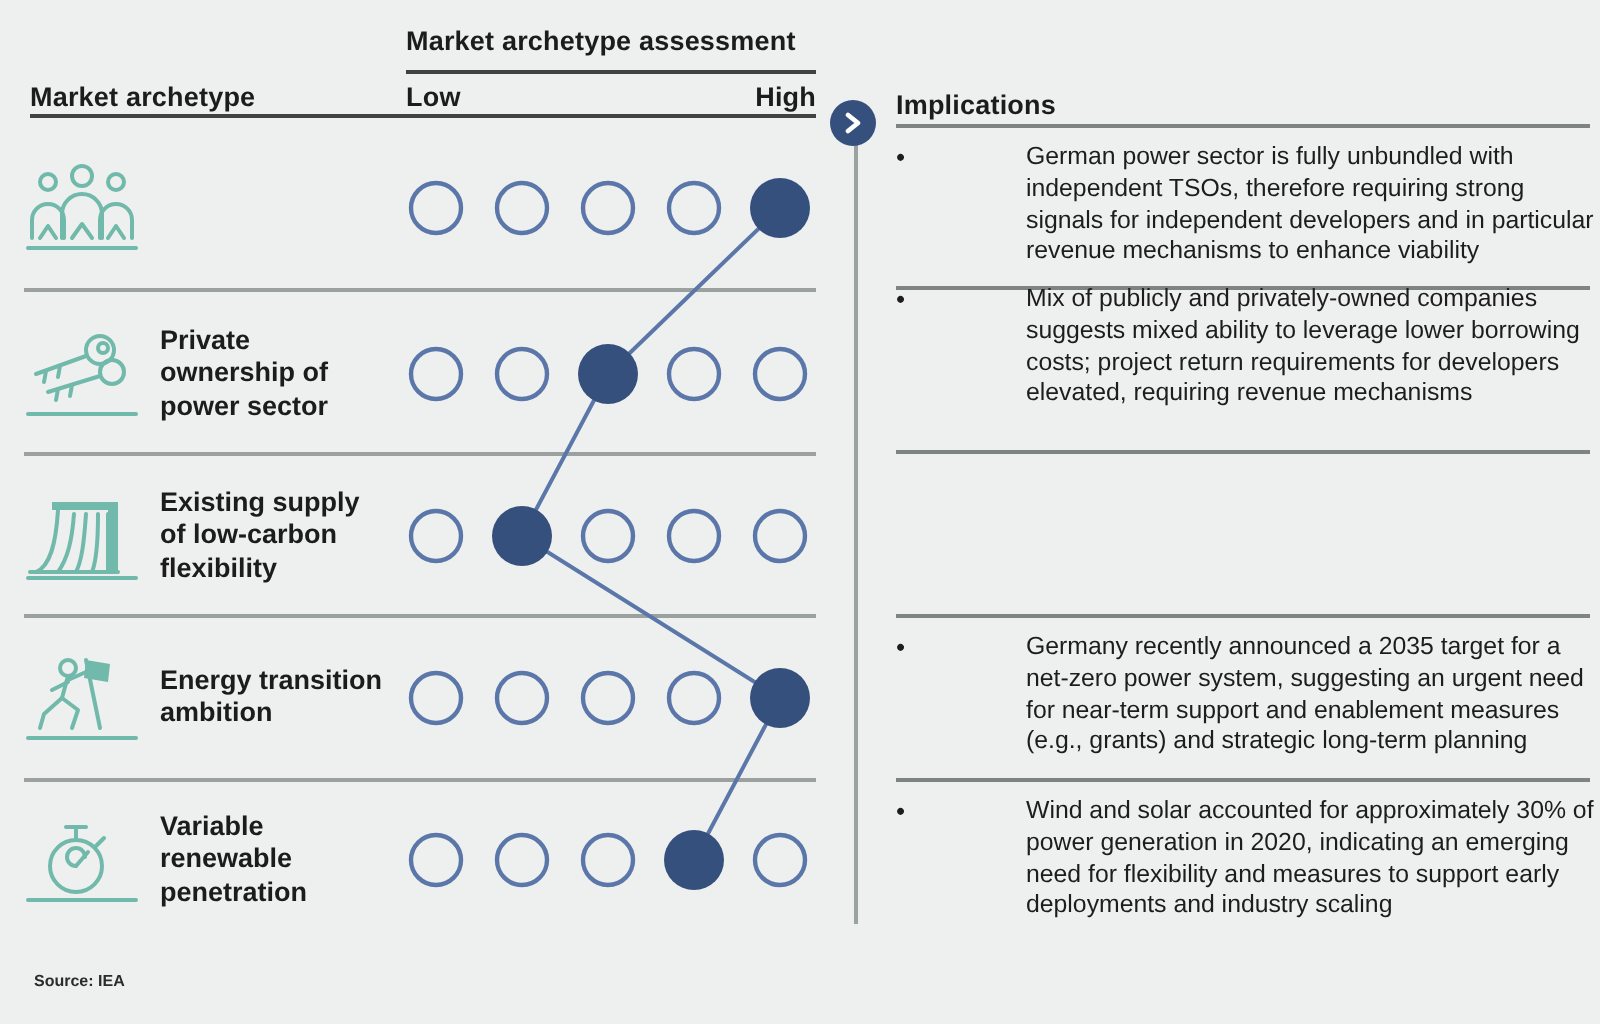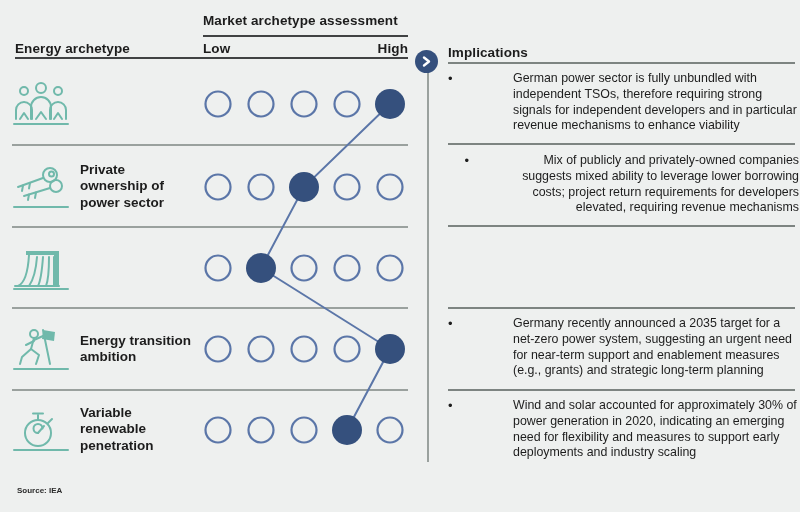--- a/index.html
+++ b/index.html
@@ -27,21 +27,21 @@
   .src{position:absolute;left:17px;top:486px;font-size:8px;font-weight:bold;color:#2b2b2b;}
 </style>
 </head>
 <body>
 
 <div class="stage">
 
   <div class="abs hdr" style="left:203px;top:13px;">Market archetype assessment</div>
   <div class="rule-dark" style="left:203px;top:35px;width:205px;"></div>
 
-  <div class="abs hdr" style="left:15px;top:41px;">Energy archetype</div>
+  <div class="abs hdr" style="left:15px;top:41px;">Market archetype</div>
   <div class="scale-row">
     <span class="hdr">Low</span>
     <span class="hdr">High</span>
   </div>
   <div class="rule-dark" style="left:15px;top:57px;width:393px;"></div>
 
   <div class="divider" style="left:12px;top:144px;width:396px;"></div>
   <div class="divider" style="left:12px;top:226px;width:396px;"></div>
   <div class="divider" style="left:12px;top:307px;width:396px;"></div>
   <div class="divider" style="left:12px;top:389px;width:396px;"></div>
@@ -108,20 +108,23 @@
       <path d="M36,18 L40,14"></path>
       <path d="M26,28 L32,21"></path>
       <path d="M26,28 a4.5,4.5 0 1 1 4.5,-4.5"></path>
       <line x1="2" y1="45" x2="56" y2="45"></line>
     </svg>
   </div>
 
   <div class="row-label" style="top:187px;">Private
 ownership of
 power sector</div>
+  <div class="row-label" style="top:268px;">Existing supply
+of low-carbon
+flexibility</div>
   <div class="row-label" style="top:349px;">Energy transition
 ambition</div>
   <div class="row-label" style="top:430px;">Variable
 renewable
 penetration</div>
 
   <svg class="dots-chart" width="420" height="475" viewBox="0 0 420 475">
       <polyline points="390,104 304,187 261,268 390,349 347,430" fill="none" stroke="#5b76a8" stroke-width="2"></polyline>
       <circle cx="218" cy="104" r="12.5" fill="#eef0ef" stroke="#5b76a8" stroke-width="2.2"></circle>
       <circle cx="261" cy="104" r="12.5" fill="#eef0ef" stroke="#5b76a8" stroke-width="2.2"></circle>
@@ -159,21 +162,21 @@
 
   <div class="abs hdr" style="left:448px;top:45px;">Implications</div>
   <div class="rule-mid" style="left:448px;top:62px;width:347px;"></div>
 
   <div class="bullet" style="top:71px;">
     <span class="marker"></span>
     <span class="btxt">German power sector is fully unbundled with independent TSOs, therefore requiring strong signals for independent developers and in particular revenue mechanisms to enhance viability</span>
   </div>
   <div class="rule-mid" style="left:448px;top:143px;width:347px;"></div>
 
-  <div class="bullet" style="top:153px;text-align:right;">
+  <div class="bullet" style="top:142px;">
     <span class="marker"></span>
     <span class="btxt">Mix of publicly and privately-owned companies suggests mixed ability to leverage lower borrowing costs; project return requirements for developers elevated, requiring revenue mechanisms</span>
   </div>
   <div class="rule-mid" style="left:448px;top:225px;width:347px;"></div>
 
   <div class="rule-mid" style="left:448px;top:307px;width:347px;"></div>
 
   <div class="bullet" style="top:316px;">
     <span class="marker"></span>
     <span class="btxt">Germany recently announced a 2035 target for a net-zero power system, suggesting an urgent need for near-term support and enablement measures (e.g., grants) and strategic long-term planning</span>

